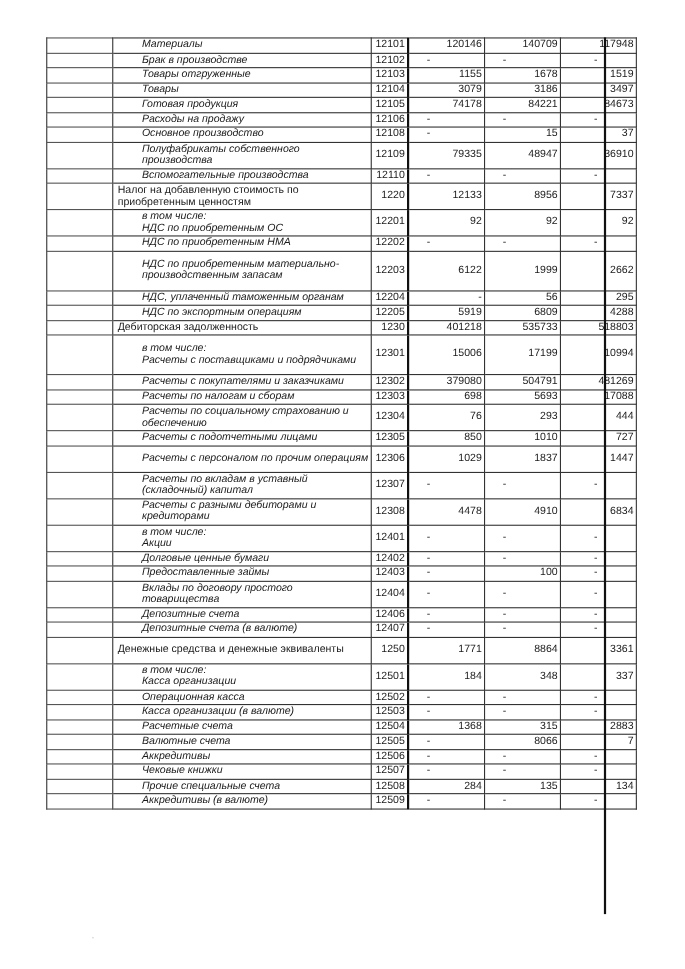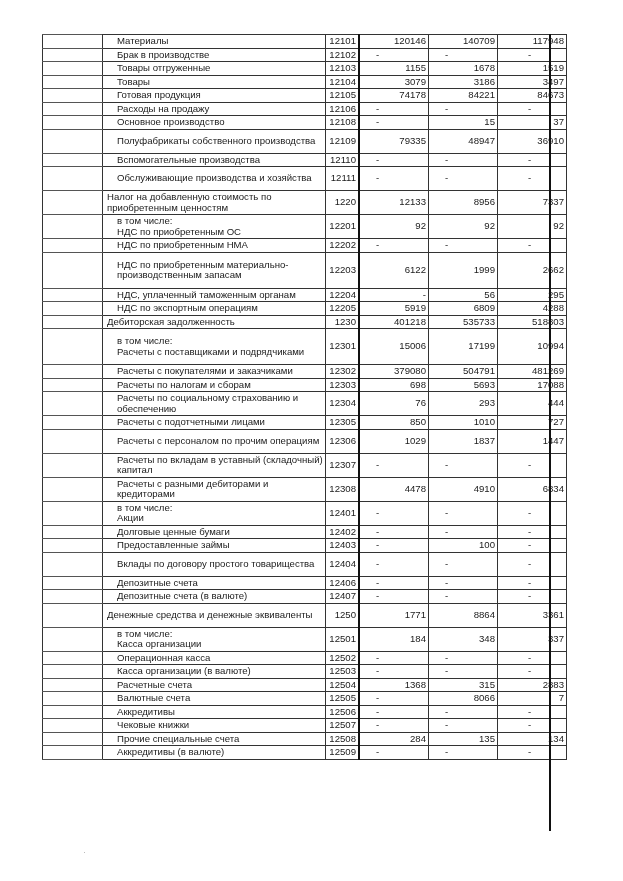--- a/index.html
+++ b/index.html
@@ -3,21 +3,21 @@
 <meta charset="utf-8">
 <style>
   html, body { margin: 0; padding: 0; background: #ffffff; }
   body { width: 623px; height: 881px; position: relative; overflow: hidden;
          font-family: "Liberation Sans", sans-serif; color: #1a1a1a; }
   .sheet { position: absolute; left: 42px; top: 34px; width: 509px; }
   table { border-collapse: collapse; width: 509px; table-layout: fixed; font-size: 9.6px; line-height: 10.4px; }
   td { border: 1px solid #333; padding: 0 2px; vertical-align: middle; }
   td.c0 { width: 55px; border-top-color: #555; border-bottom-color: #555; }
   td.name { width: 206px; padding-left: 4px; }
-  td.name.sub { padding-left: 14px; }
+  td.name.sub { padding-left: 26px; font-style: italic; }
   td.code { width: 28px; text-align: right; padding-left: 2px; border-right: 2px solid #111; }
   td.code.center { }
   td.num { width: 64px; text-align: right; padding-right: 2px; }
   td.num.dash { text-align: left; padding-left: 16px; }
   td.num.dash3 { padding-left: 30px; }
   tr { height: 13.5px; }
   tr.two { height: 24px; }
   tr.three { height: 36px; }
   .block { display: block; }
   .pre { display: block; color: #1a1a1a; }
@@ -115,30 +115,20 @@
           <td class="name sub">
             <span class="block">Вспомогательные производства</span>
           </td>
           <td class="code">12110</td>
           <td class="num dash">-</td>
           <td class="num dash">-</td>
           <td class="num dash dash3">-</td>
         </tr>
         <tr class="two">
           <td class="c0"></td>
-          <td class="name sub">
-            <span class="block">Обслуживающие производства и хозяйства</span>
-          </td>
-          <td class="code">12111</td>
-          <td class="num dash">-</td>
-          <td class="num dash">-</td>
-          <td class="num dash dash3">-</td>
-        </tr>
-        <tr class="two">
-          <td class="c0"></td>
           <td class="name">
             <span class="block">Налог на добавленную стоимость по приобретенным ценностям</span>
           </td>
           <td class="code center">1220</td>
           <td class="num">12133</td>
           <td class="num">8956</td>
           <td class="num">7337</td>
         </tr>
         <tr class="two">
           <td class="c0"></td>

